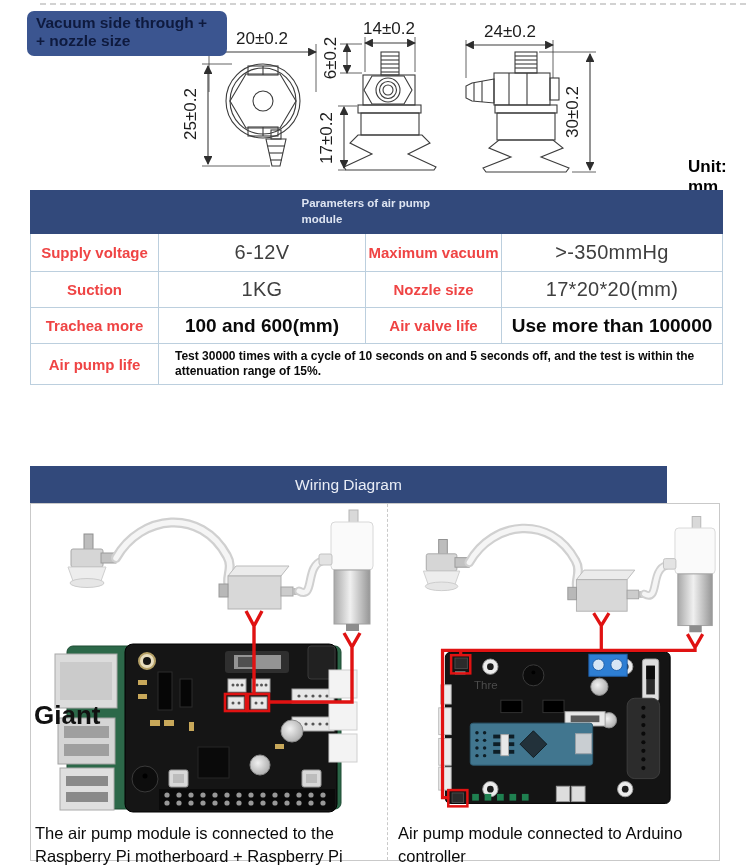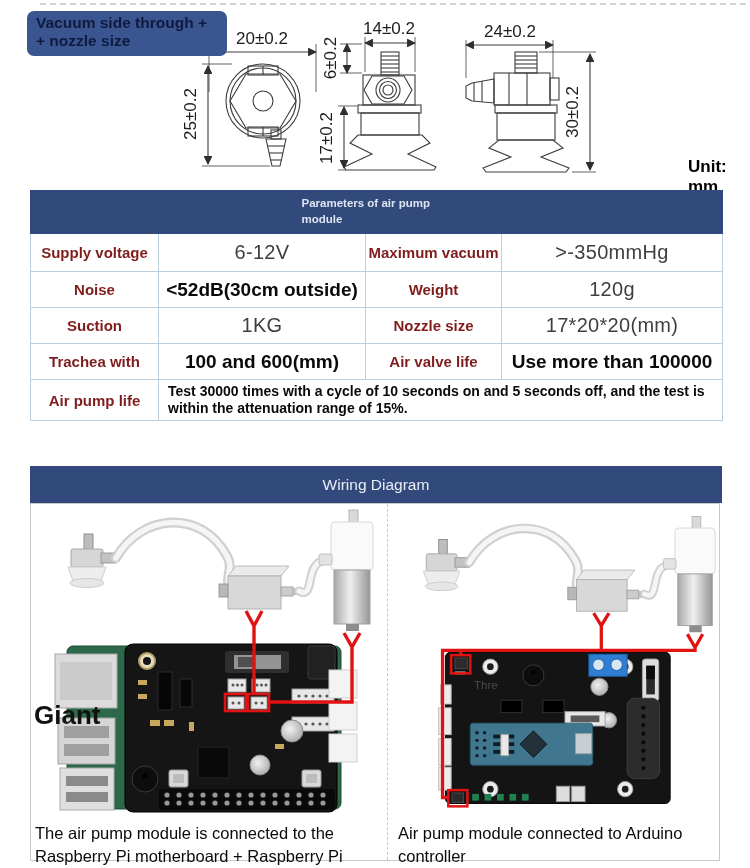--- a/index.html
+++ b/index.html
@@ -20,28 +20,28 @@
   
   table.spec{
     position:absolute;left:30px;top:190px;width:692px;border-collapse:collapse;
     table-layout:fixed;background:#fff;
   }
   table.spec td{border:1px solid #bccfde;padding:0 2px;text-align:center;vertical-align:middle;}
   table.spec .hdr{
     background:#32497b;border:1px solid #32497b;height:42px;vertical-align:middle;
   }
   .tbl-title{color:#dde4f1;font-size:11.5px;font-weight:700;text-align:left;width:150px;margin:0 auto;line-height:1.35;}
-  .lbl{font-size:15px;font-weight:600;color:#7f1d1d;}
+  .lbl{font-size:15px;font-weight:600;color:#ef4444;}
   .v-thin{font-size:20px;font-weight:400;color:#3f3f3f;letter-spacing:0.3px;margin-top:14px;}
   .v-bold{font-size:19px;font-weight:700;color:#0a0a0a;}
-  .life-val{font-size:14px;font-weight:700;text-align:left !important;line-height:1.25;padding:2px 9px !important;color:#0a0a0a;}
+  .life-val{font-size:12px;font-weight:700;text-align:left !important;line-height:1.25;padding:2px 16px !important;color:#0a0a0a;}
   .r-h38{height:38px;} .r-h36{height:36px;} .r-h41{height:41px;}
   
   .wiring-title{
-    position:absolute;left:30px;top:466px;width:692px;height:37px;background:#32497b;
+    position:absolute;left:30px;top:466px;width:637px;height:37px;background:#32497b;
     color:#e9edf6;font-size:15.5px;line-height:37px;text-align:center;font-weight:400;
   }
   .wiring-panel{
     position:absolute;left:30px;top:503px;width:690px;height:358px;
     border:1px solid #c9c9c9;background:#fff;display:flex;box-sizing:border-box;
   }
   .wpane{position:relative;box-sizing:border-box;}
   .wpane.left{width:357px;border-right:1px dashed #c9c9c9;}
   .wpane.right{flex:1;}
   .caption{font-size:16.5px;font-weight:500;color:#0a0a0a;line-height:1.42;}
@@ -172,33 +172,27 @@
       </div>
     </td>
         </tr>
     <tr class="r-h38">
       <td class="lbl">Supply voltage</td>
       <td class="v-thin">6-12V</td>
       <td class="lbl">Maximum vacuum</td>
       <td class="v-thin">&gt;-350mmHg</td>
     </tr>
     <tr class="r-h36">
-      <td class="lbl">Noise</td>
-      <td class="v-bold">&lt;52dB(30cm outside)</td>
-      <td class="lbl">Weight</td>
-      <td class="v-thin">120g</td>
-    </tr>
-    <tr class="r-h36">
       <td class="lbl">Suction</td>
       <td class="v-thin">1KG</td>
       <td class="lbl">Nozzle size</td>
       <td class="v-thin">17*20*20(mm)</td>
     </tr>
     <tr class="r-h36">
-      <td class="lbl">Trachea with</td>
+      <td class="lbl">Trachea more</td>
       <td class="v-bold">100 and 600(mm)</td>
       <td class="lbl">Air valve life</td>
       <td class="v-bold">Use more than 100000</td>
     </tr>
     <tr class="r-h41">
       <td class="lbl">Air pump life</td>
       <td colspan="3" class="life-val">Test 30000 times with a cycle of 10 seconds on and 5 seconds off, and the test is within the attenuation range of 15%.</td>
     </tr>
   </tbody>
     </table>

